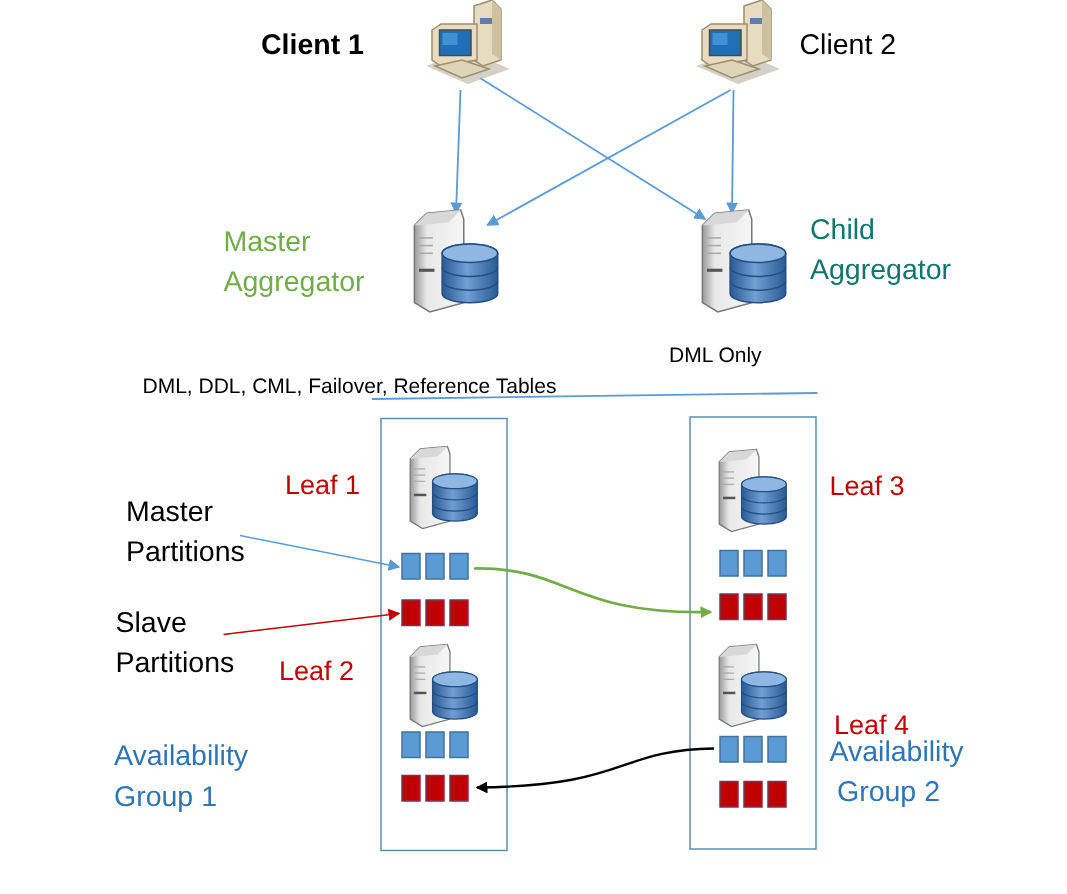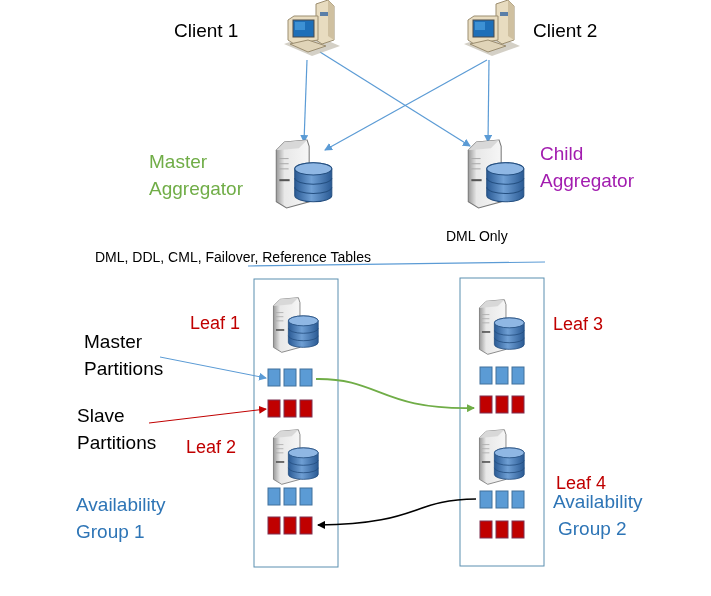--- a/index.html
+++ b/index.html
@@ -1,20 +1,20 @@
 <!DOCTYPE html>
 <html><head>
 <meta charset="utf-8">
 <style>
   html, body { margin: 0; padding: 0; background: #ffffff; }
   body { width: 711px; height: 596px; position: relative; overflow: hidden; font-family: "Liberation Sans", "DejaVu Sans", sans-serif; }
   .lbl { position: absolute; white-space: nowrap; line-height: 1.2; }
   .black { color: #000000; }
   .green { color: #70ad47; }
-  .purple { color: #a21caf; }
+  .purple { color: #0f766e; }
   .red { color: #c00000; text-align: right; }
   .f19 { font-size: 19px; }
   .f14 { font-size: 14px; }
   svg.canvas { position: absolute; left: 0; top: 0; }
 </style>
 </head>
 <body>
 
 <svg class="canvas" width="711" height="596" viewBox="0 0 711 596">
   <defs>
@@ -114,21 +114,21 @@
       <rect x="512" y="521" width="12" height="17" fill="#c00000" stroke="#7f3050" stroke-width="1"></rect>
     </g>
 
   <line x1="160" y1="357" x2="266" y2="378" stroke="#5b9bd5" stroke-width="1" marker-end="url(#arrBlue)"></line>
   <line x1="149" y1="423" x2="266" y2="409" stroke="#c00000" stroke-width="1" marker-end="url(#arrRed)"></line>
 
   <path d="M316,379 C380,378 380,410 474,408" fill="none" stroke="#70ad47" stroke-width="1.8" marker-end="url(#arrGreen)"></path>
   <path d="M476,499 C410,500 420,524 318,525" fill="none" stroke="#000000" stroke-width="1.6" marker-end="url(#arrBlack)"></path>
 </svg>
 
-<div class="lbl black f19" style="left:174px; top:20px;">Client 1</div>
+<div class="lbl black f19" style="left:174px; top:20px;font-weight:bold;">Client 1</div>
 <div class="lbl black f19" style="left:533px; top:20px;">Client 2</div>
 
 <div class="lbl green f19" style="left:149px; top:151px;">Master</div>
 <div class="lbl green f19" style="left:149px; top:178px;">Aggregator</div>
 <div class="lbl purple f19" style="left:540px; top:143px;">Child</div>
 <div class="lbl purple f19" style="left:540px; top:170px;">Aggregator</div>
 
 <div class="lbl black f14" style="left:95px; top:226px;margin-top:23px;">DML, DDL, CML, Failover, Reference Tables</div>
 <div class="lbl black f14" style="left:446px; top:228px;text-align:right;">DML Only</div>
 

